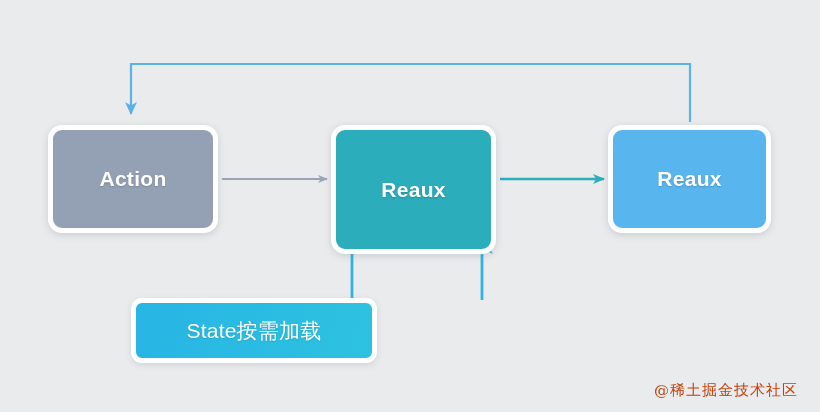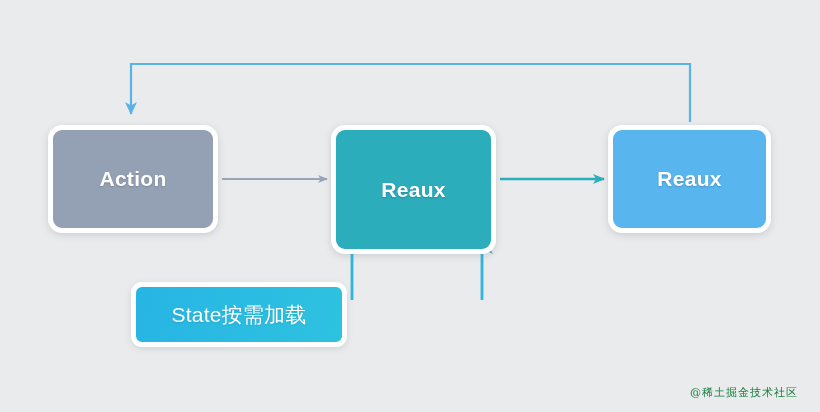--- a/index.html
+++ b/index.html
@@ -75,38 +75,38 @@
     border: 5px solid #ffffff;
     border-radius: 11px;
     box-shadow: 0 2px 6px rgba(120,130,145,0.22);
     font-size: 21px;
     font-weight: normal;
     letter-spacing: 0.2px;
     text-shadow: 0 1px 2px rgba(0,0,0,0.12);
   }
   #node-state {
     left: 131px;
-    top: 282px;
-    width: 216px;
+    top: 298px;
+    width: 246px;
     height: 65px;
     background: linear-gradient(100deg, #27b5e4 0%, #2ec2e0 100%);
   }
   #node-middleware {
     left: 442px;
     top: 298px;
     width: 255px;
     height: 65px;
     background: linear-gradient(100deg, #27b8d8 0%, #31cfc9 100%);
   }
   #watermark {
     position: absolute;
     right: 22px;
     bottom: 12px;
-    font-size: 11px;
-    color: #15803d;
+    font-size: 15px;
+    color: #c2410c;
     letter-spacing: 1px;
     font-family: "DejaVu Serif", "Liberation Serif", serif;
     z-index: 4;
     user-select: none;
   }
 </style>
 </head>
 <body>
 
 <div id="canvas">

